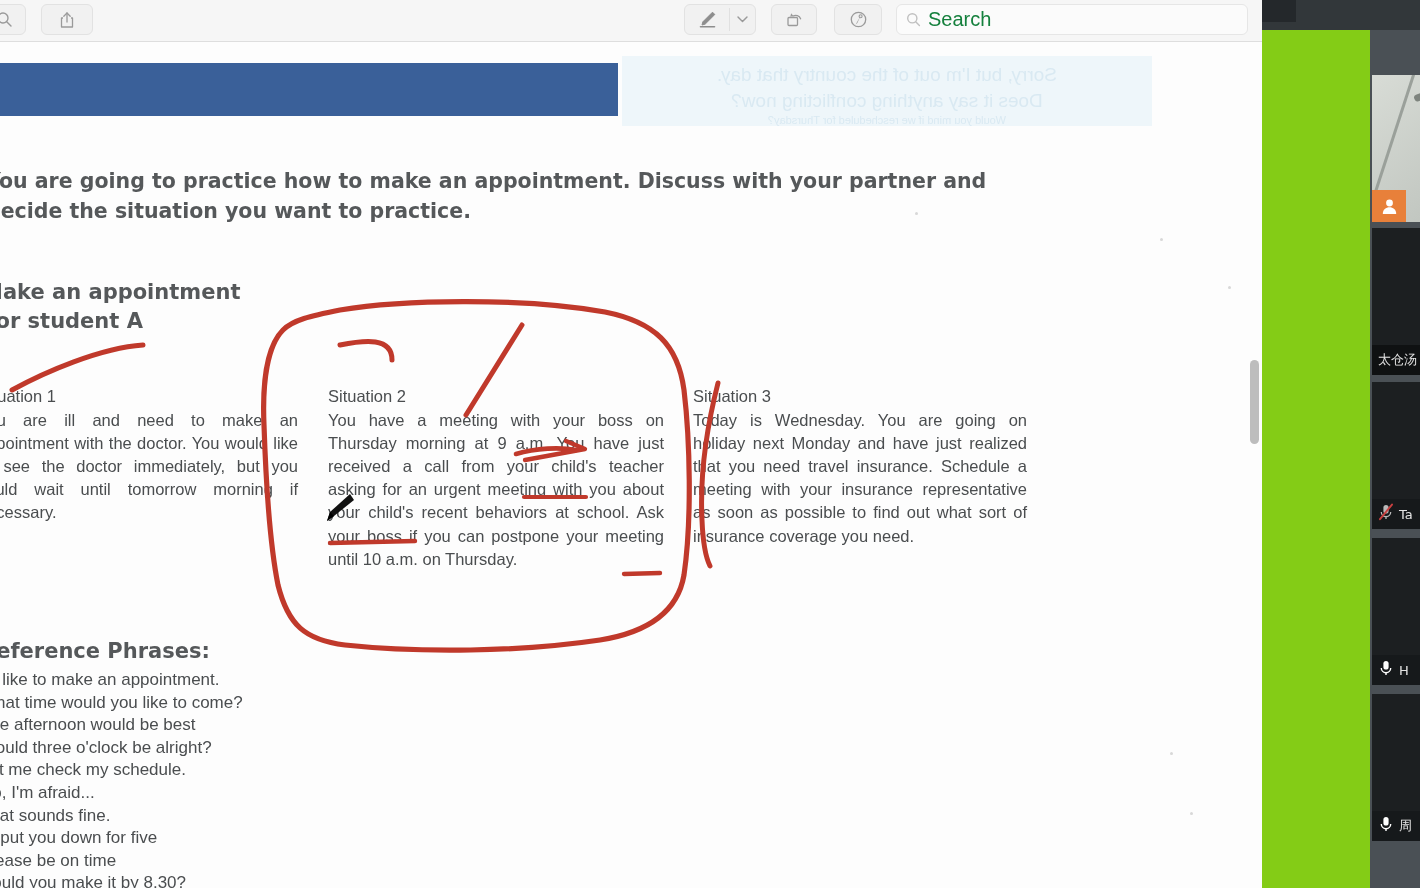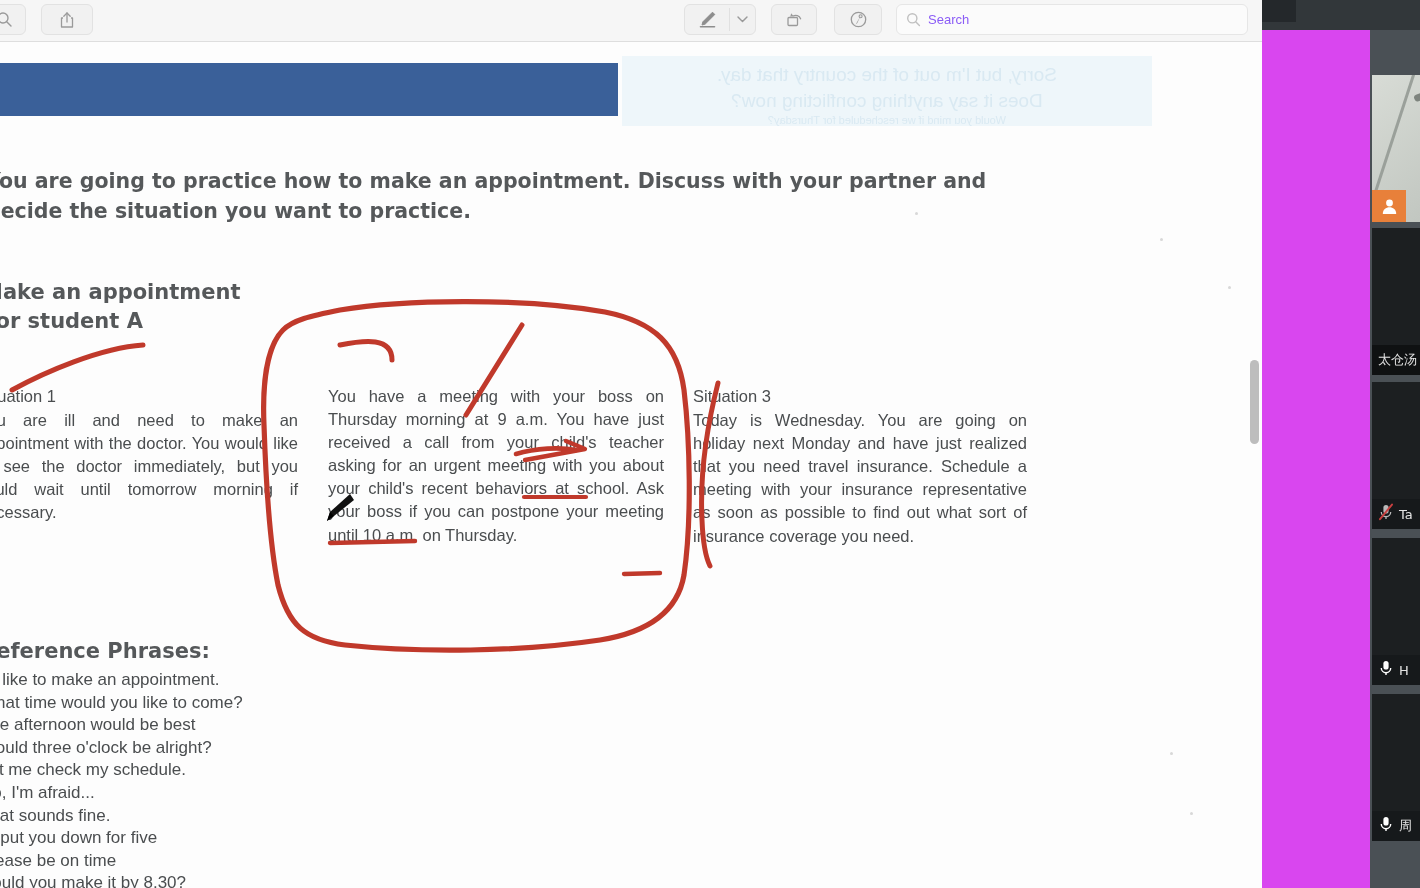--- a/index.html
+++ b/index.html
@@ -57,21 +57,21 @@
   .tb-search {
     position: absolute; left: 896px; top: 4px;
     width: 352px; height: 31px;
     background: #fbfbfb;
     border: 1px solid #e6e6e6;
     border-radius: 6px;
     display: flex; align-items: center; gap: 7px;
     padding: 0 9px;
   }
   .tb-search .ph {
-    font-size: 13px; color: #8b5cf6;
+    font-size: 20px; color: #15803d;
     font-family: "Liberation Sans", sans-serif;
   }
 
   
   .page {
     position: absolute; left: 0; top: 42px;
     width: 1248px; height: 846px;
     background: #fdfdfd;
     overflow: hidden;
   }
@@ -174,21 +174,21 @@
   .scroll-thumb {
     position: absolute; right: 3px; top: 318px;
     width: 9px; height: 84px;
     background: #bdbdbd; border-radius: 5px;
   }
 
   
   .vc-panel {
     position: absolute; left: 1262px; top: 0;
     width: 146px; height: 888px;
-    background: #d946ef;
+    background: #84cc16;
   }
   .vc-topbar {
     position: absolute; left: 0; top: 0;
     width: 158px; height: 30px;
     background: #32373a;
   }
   .vc-topbar-left {
     position: absolute; left: 0; top: 0; width: 34px; height: 22px;
     background: #24282b;
   }
@@ -347,20 +347,21 @@
         <div>Make an appointment</div>
         <div>For student A</div>
       </div>
 
       <div class="situations">
         <div class="sit sit-1">
           <span class="sit-title">Situation 1</span>
           <span class="sit-body">You are ill and need to make an appointment with the doctor. You would like to see the doctor immediately, but you could wait until tomorrow morning if necessary.</span>
         </div>
         <div class="sit sit-2">
+          <span class="sit-title">Situation 2</span>
           <span class="sit-body">You have a meeting with your boss on Thursday morning at 9 a.m. You have just received a call from your child's teacher asking for an urgent meeting with you about your child's recent behaviors at school. Ask your boss if you can postpone your meeting until 10 a.m. on Thursday.</span>
         </div>
         <div class="sit sit-3">
           <span class="sit-title">Situation 3</span>
           <span class="sit-body">Today is Wednesday. You are going on holiday next Monday and have just realized that you need travel insurance. Schedule a meeting with your insurance representative as soon as possible to find out what sort of insurance coverage you need.</span>
         </div>
       </div>
 
       <div class="ref">
         <div class="ref-title">Reference Phrases:</div>

